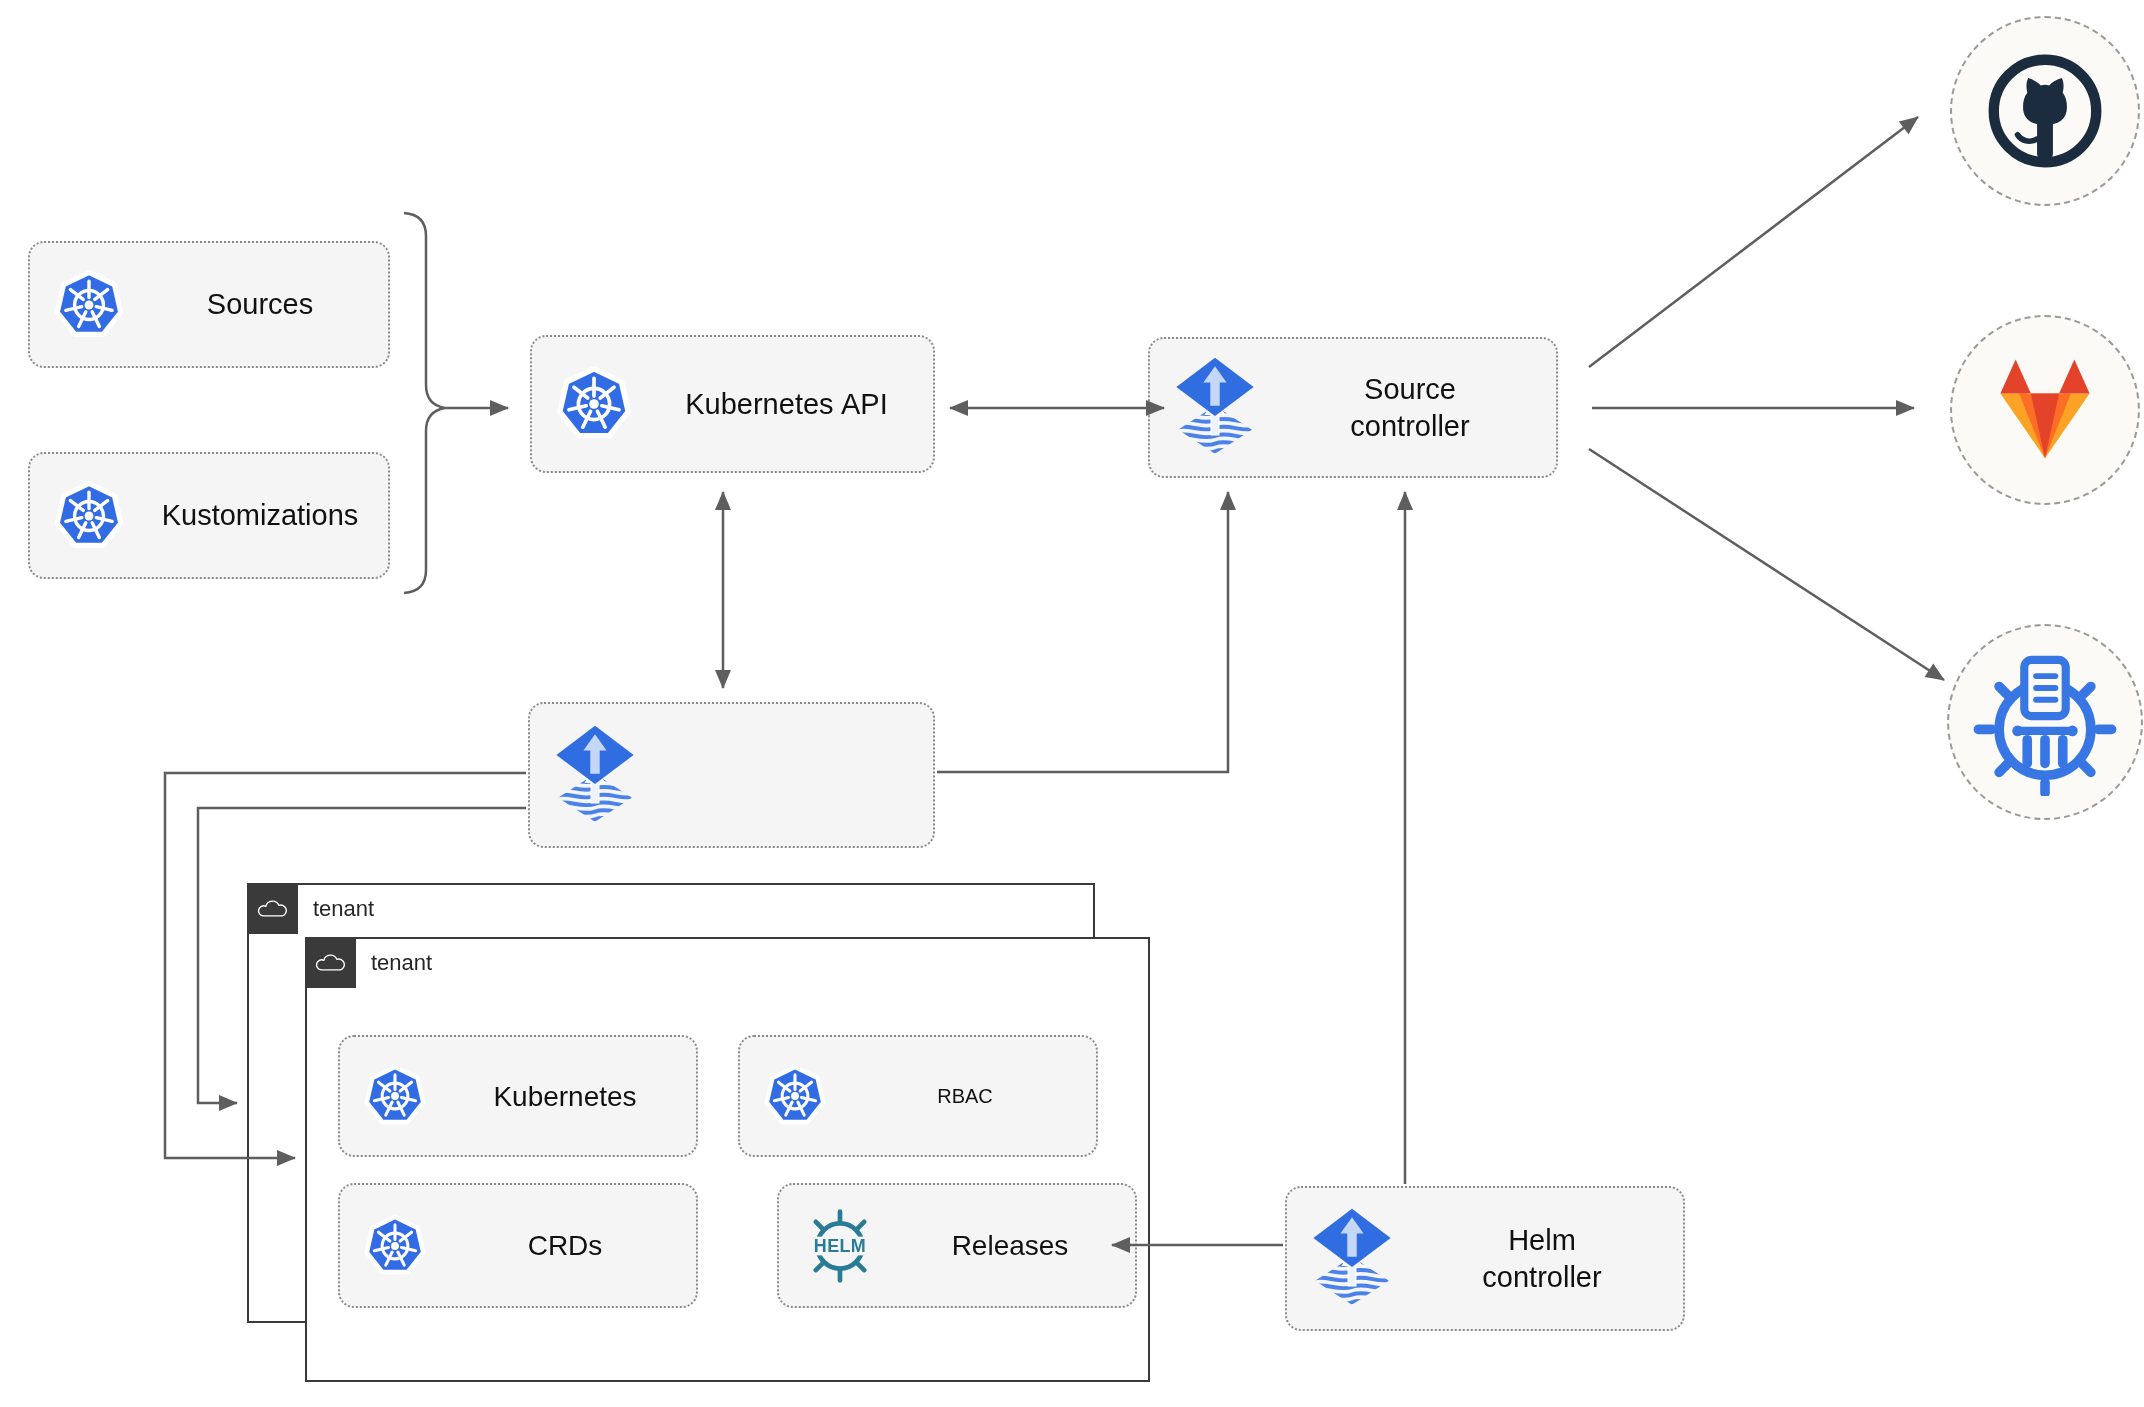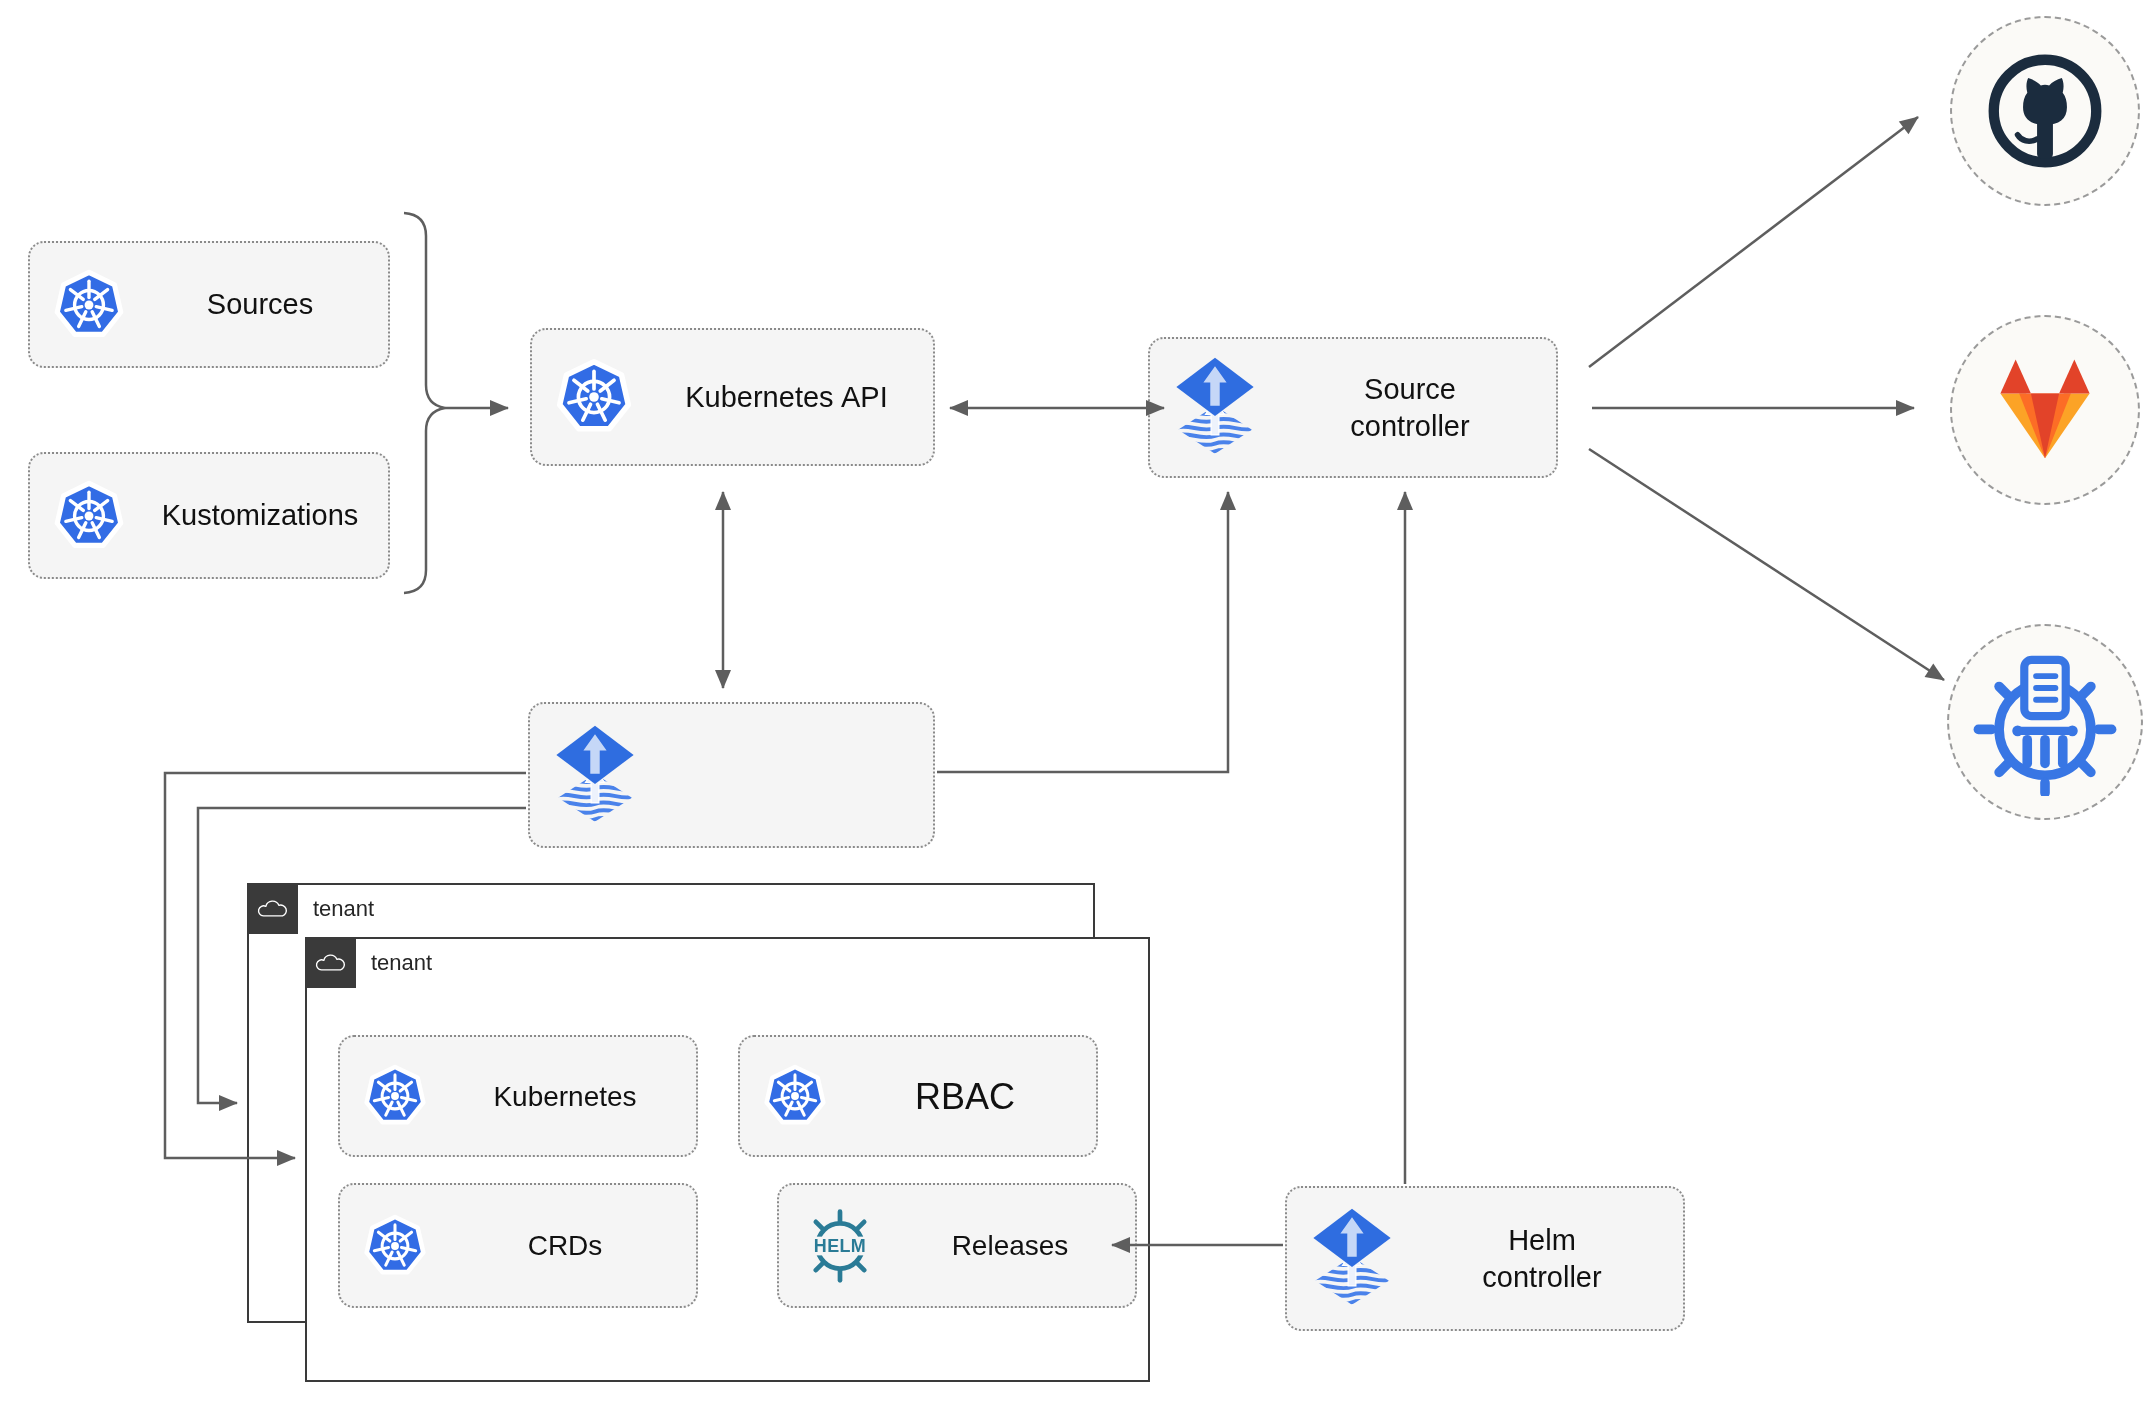--- a/index.html
+++ b/index.html
@@ -176,21 +176,21 @@
     <div class="lbl">Sources</div>
   </div>
 
   <div class="node" style="left:28px; top:452px; width:362px; height:127px;">
     <svg class="icon" width="74" height="74">
         <use href="#sym-k8s"></use>
       </svg>
     <div class="lbl">Kustomizations</div>
   </div>
 
-  <div class="node" style="left:530px; top:328px; width:405px; height:138px;">
+  <div class="node" style="left:530px; top:335px; width:405px; height:138px;">
     <svg class="icon" width="80" height="80">
         <use href="#sym-k8s"></use>
       </svg>
     <div class="lbl">Kubernetes API</div>
   </div>
 
   <div class="node two-line" style="left:1148px; top:337px; width:410px; height:141px;">
     <svg class="icon" width="86" height="103">
         <use href="#sym-flux"></use>
       </svg>
@@ -214,21 +214,21 @@
     <svg class="icon" width="66" height="66">
         <use href="#sym-k8s"></use>
       </svg>
     <div class="lbl" style="font-size:28px">Kubernetes</div>
   </div>
 
   <div class="node z3" style="left:738px; top:1035px; width:360px; height:122px;">
     <svg class="icon" width="66" height="66">
         <use href="#sym-k8s"></use>
       </svg>
-    <div class="lbl" style="font-size:36px">RBAC</div>
+    <div class="lbl" style="font-size:20px">RBAC</div>
   </div>
 
   <div class="node z3" style="left:338px; top:1183px; width:360px; height:125px;">
     <svg class="icon" width="66" height="66">
         <use href="#sym-k8s"></use>
       </svg>
     <div class="lbl" style="font-size:28px">CRDs</div>
   </div>
 
   <div class="node z3" style="left:777px; top:1183px; width:360px; height:125px;">

